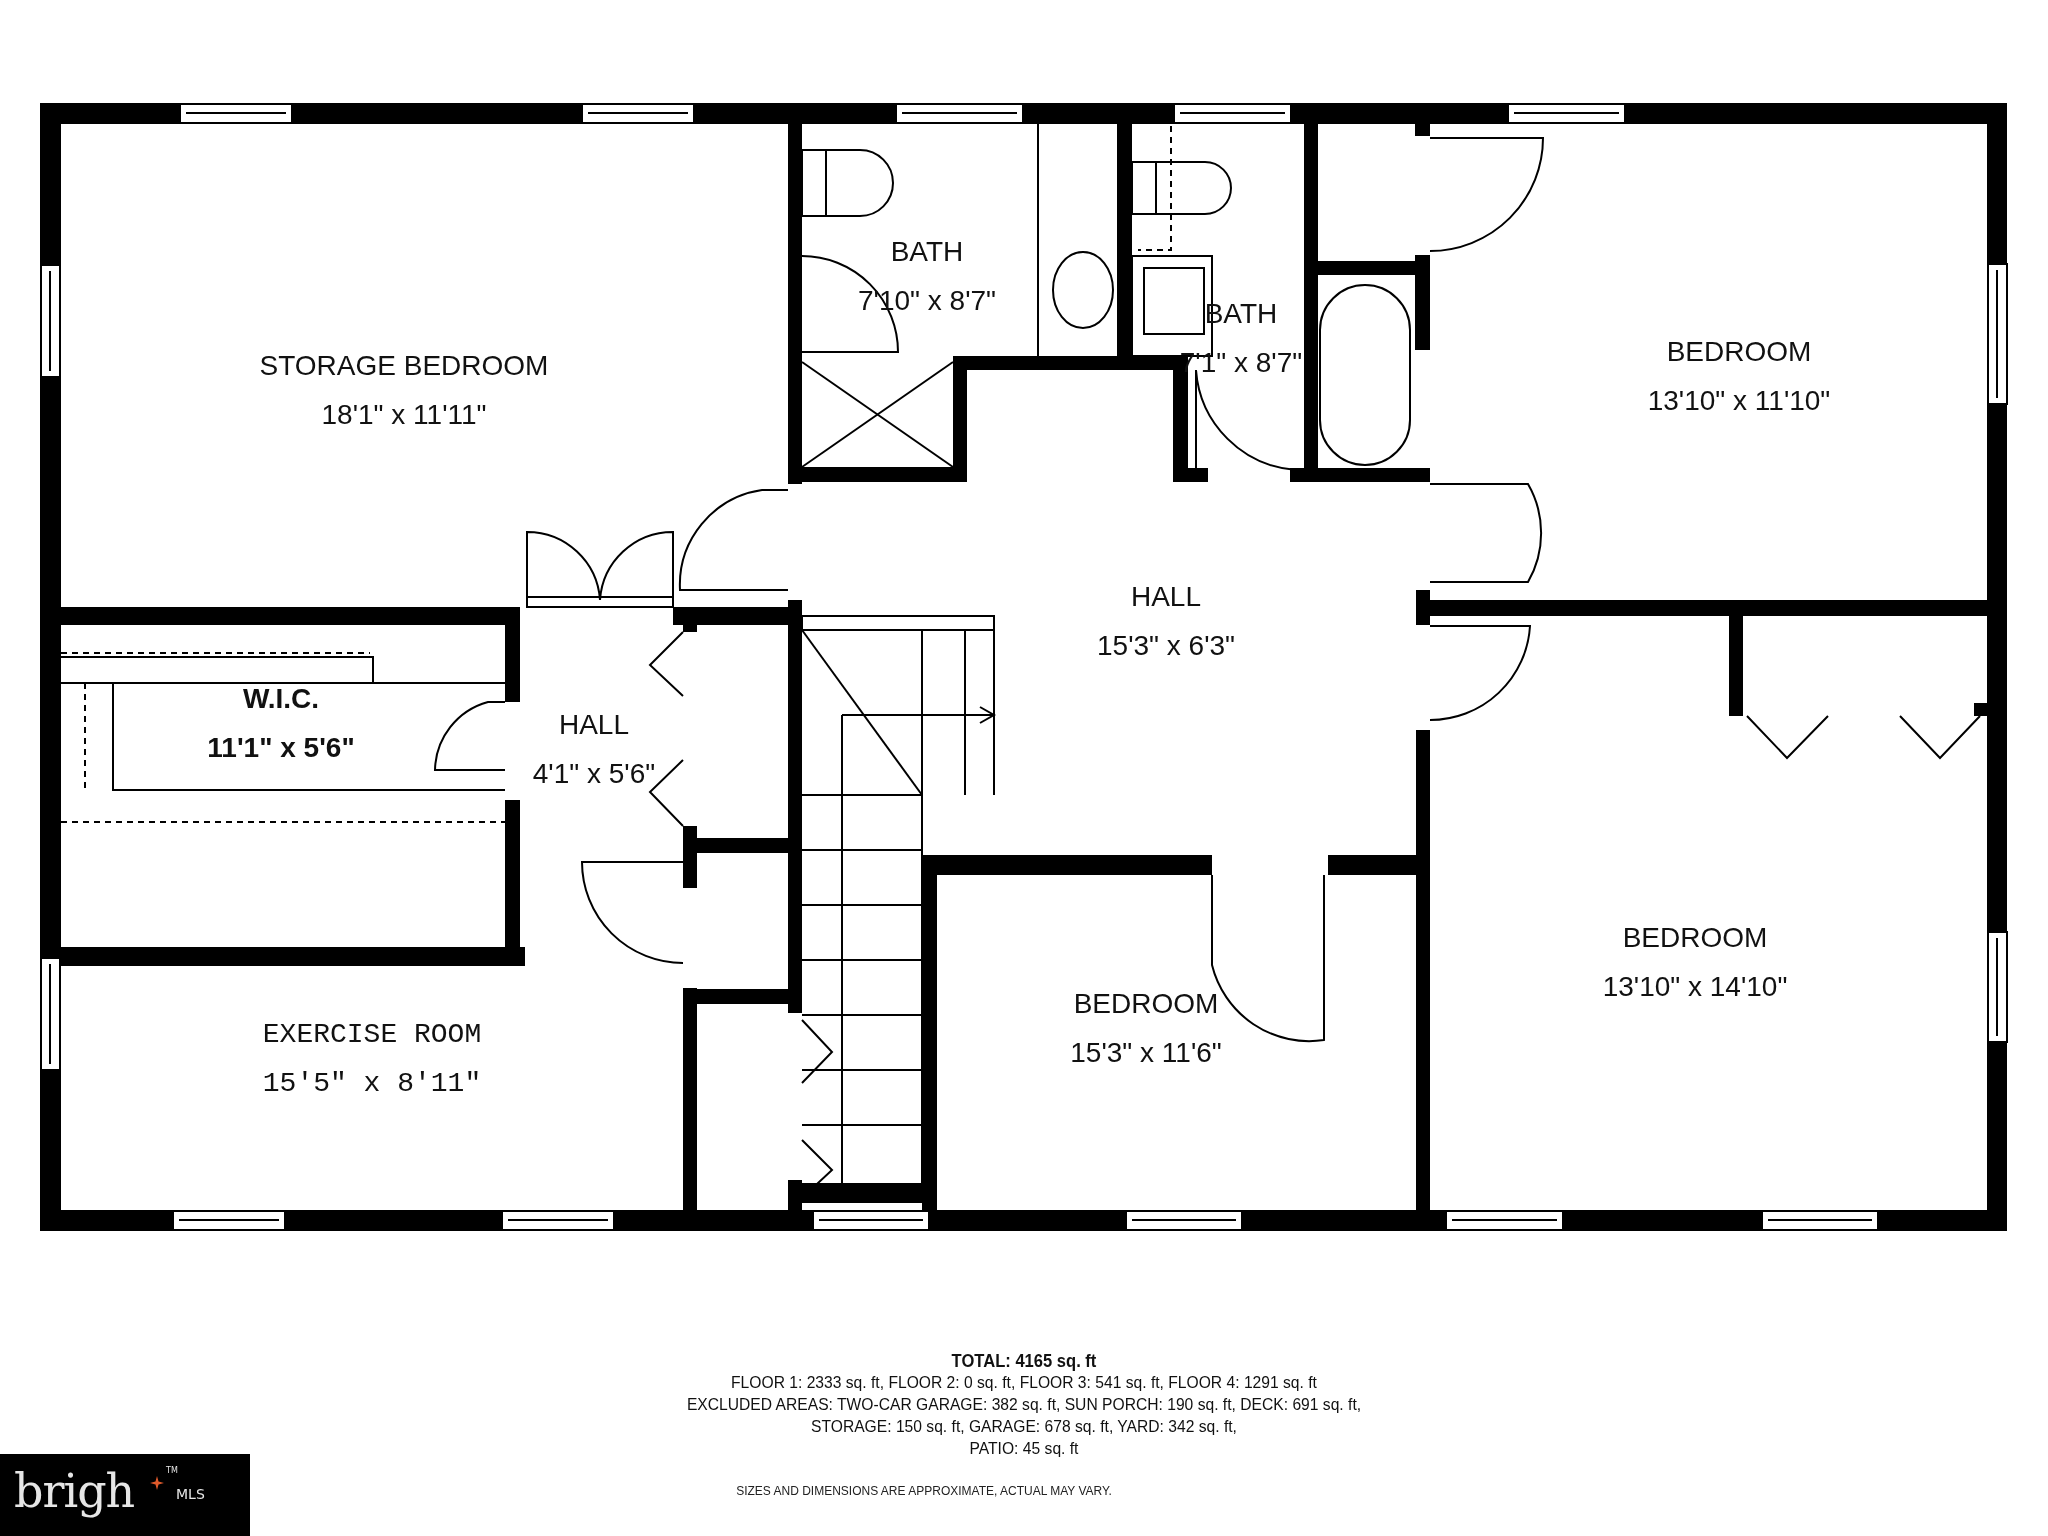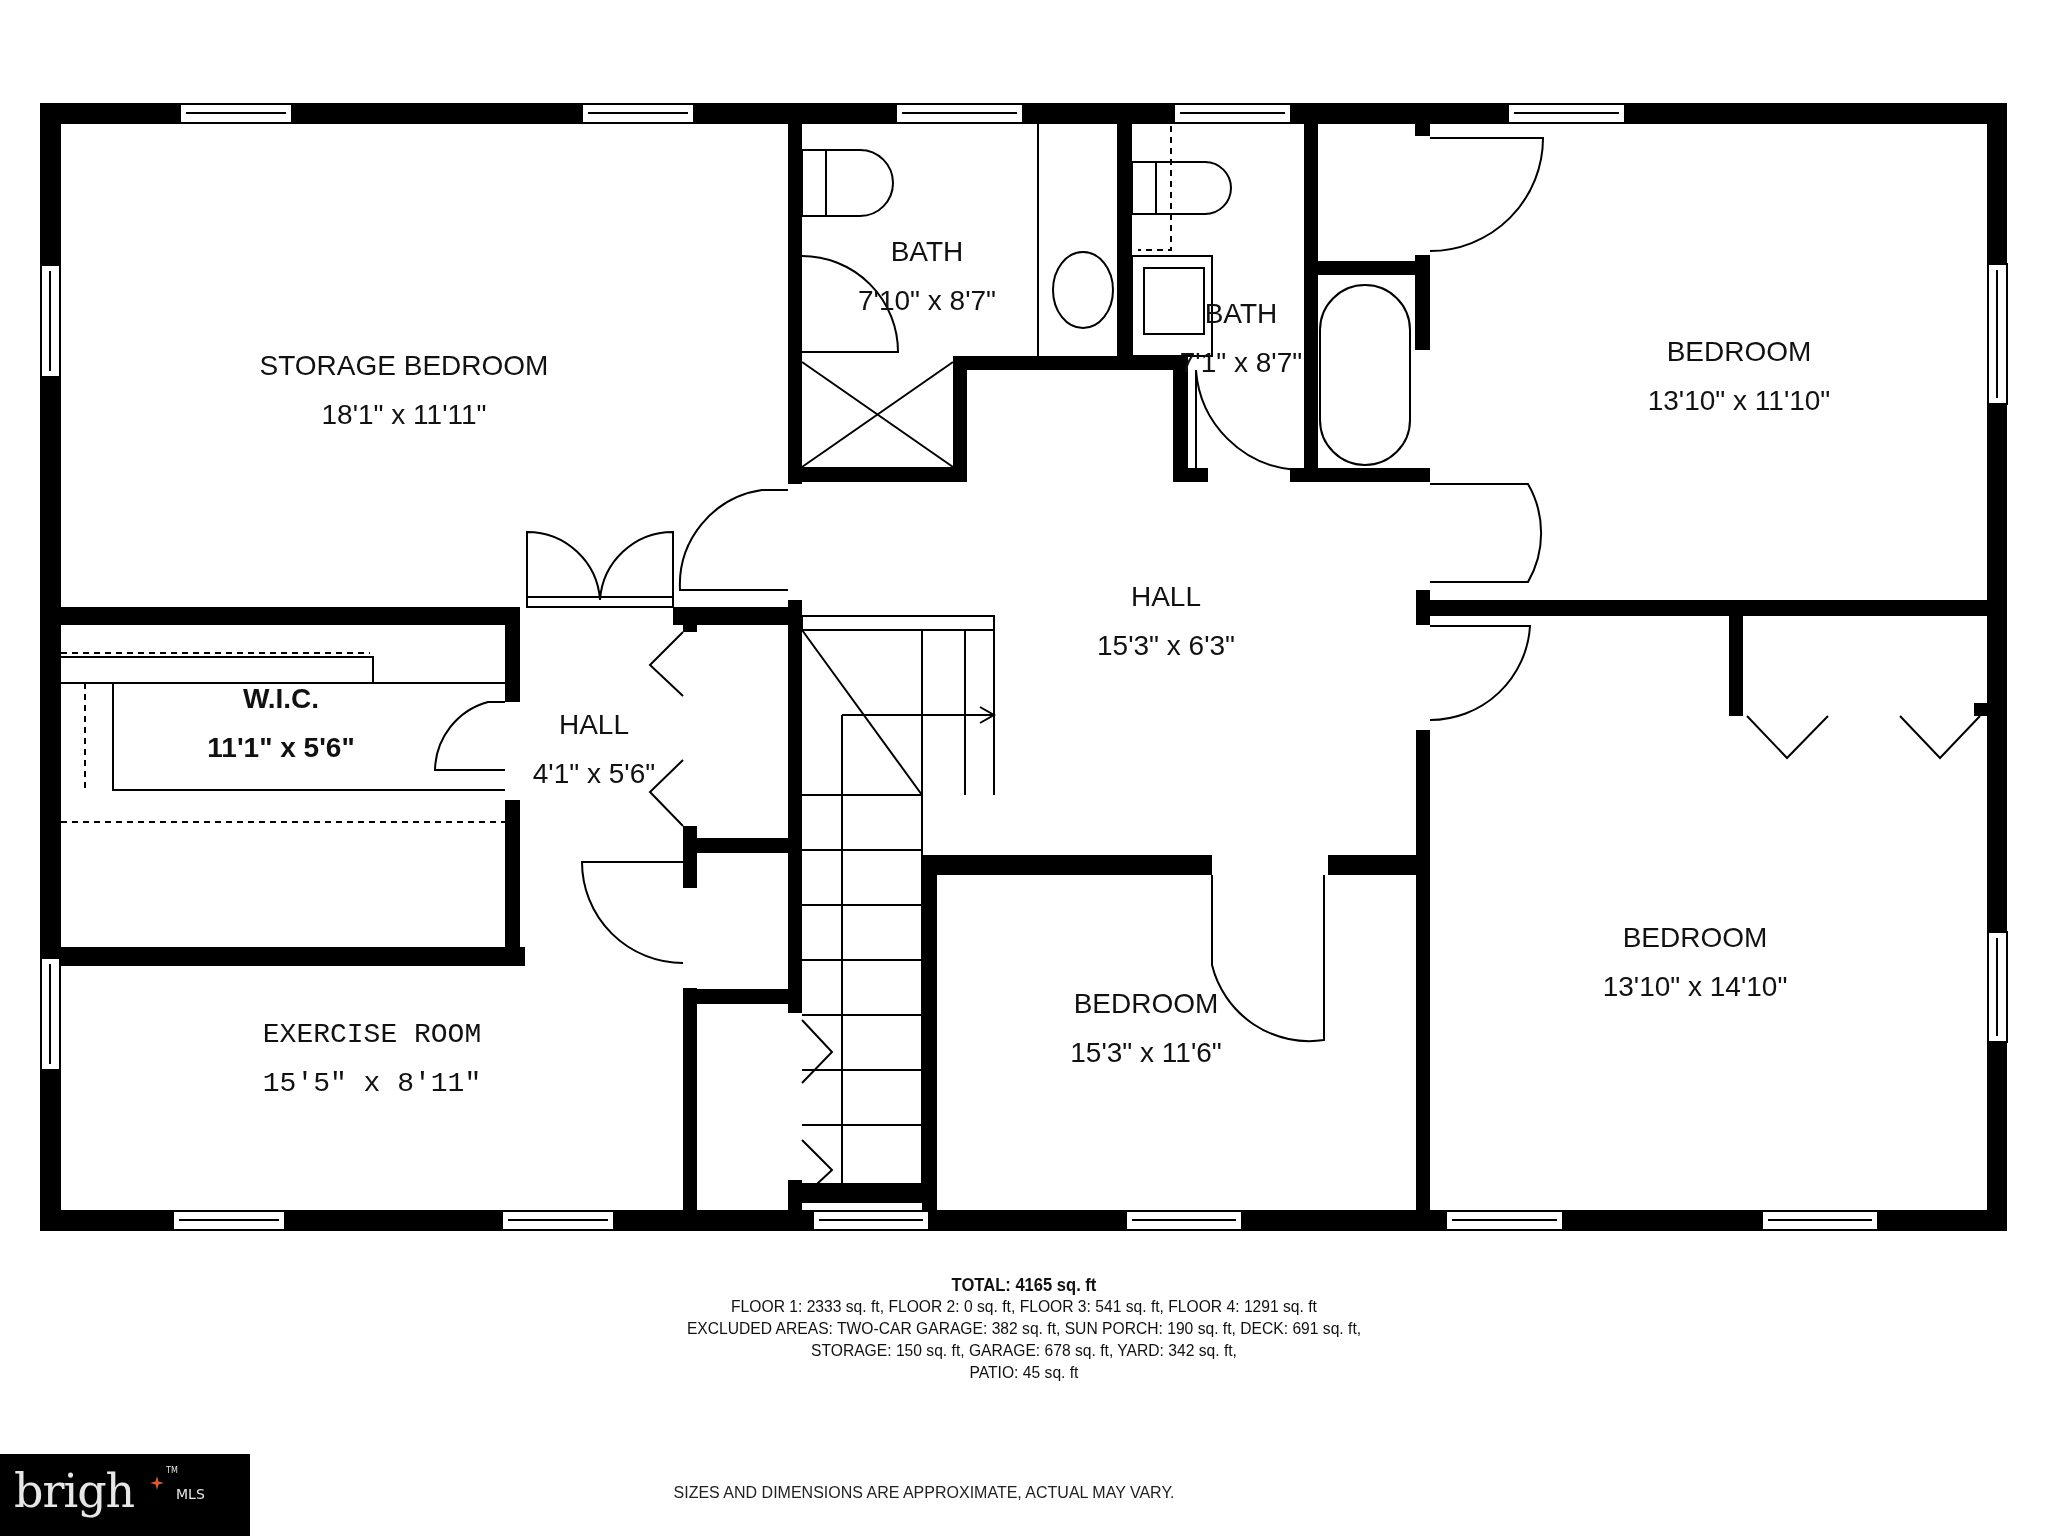--- a/index.html
+++ b/index.html
@@ -3,21 +3,21 @@
 <meta charset="utf-8">
 <style>
   html, body { margin: 0; padding: 0; background: #ffffff; }
   body { width: 2048px; height: 1536px; position: relative; overflow: hidden; font-family: "Liberation Sans", sans-serif; }
   #plan { position: absolute; left: 0; top: 0; width: 2048px; height: 1300px; }
   .room-label { position: absolute; text-align: center; color: #111; font-family: "Liberation Sans", sans-serif; font-size: 28px; line-height: 34px; transform: translateX(-50%); white-space: nowrap; }
   .room-label .name, .room-label .dims { display: block; margin-top: 15px; }
   .summary { position: absolute; left: 0; width: 2048px; text-align: center; color: #111; font-family: "Liberation Sans", sans-serif; }
   .summary .line { display: block; font-size: 17px; line-height: 22px; transform: scaleX(0.92); }
   .summary .total { font-weight: bold; font-size: 18px; }
-  .disclaimer { position: absolute; top: 1484px; left: 0; width: 1848px; text-align: center; font-size: 16px; color: #222; font-family: "Liberation Sans", sans-serif; }
+  .disclaimer { position: absolute; top: 1484px; left: 0; width: 1848px; text-align: center; font-size: 12px; color: #222; font-family: "Liberation Sans", sans-serif; }
   .logo { position: absolute; left: 0; top: 1454px; width: 250px; height: 82px; background: #000000; }
   .logo .word { position: absolute; left: 14px; top: 10px; font-family: "DejaVu Serif", serif; font-size: 46px; color: #e6e6e6; letter-spacing: -1px; }
   .logo .mls { position: absolute; left: 176px; top: 32px; font-family: "DejaVu Sans", sans-serif; font-size: 14px; color: #e6e6e6; }
   .logo .star { position: absolute; left: 150px; top: 22px; width: 14px; height: 14px; }
   .logo .tm { position: absolute; left: 166px; top: 12px; font-size: 8px; color: #e6e6e6; font-family: "DejaVu Sans", sans-serif; text-align: right; }
 </style>
 </head>
 <body>
 
 <svg id="plan" viewBox="0 0 2048 1300" xmlns="http://www.w3.org/2000/svg">
@@ -201,21 +201,21 @@
 </div>
 <div class="room-label" style="left:1146px; top:972px;">
   <span class="name">BEDROOM</span>
   <span class="dims">15'3" x 11'6"</span>
 </div>
 <div class="room-label" style="left:1695px; top:906px;">
   <span class="name">BEDROOM</span>
   <span class="dims">13'10" x 14'10"</span>
 </div>
 
-<div class="summary" style="top:1274px;">
+<div class="summary" style="top:1350px;">
   <span class="line total">TOTAL: 4165 sq. ft</span>
   <span class="line">FLOOR 1: 2333 sq. ft, FLOOR 2: 0 sq. ft, FLOOR 3: 541 sq. ft, FLOOR 4: 1291 sq. ft</span>
   <span class="line">EXCLUDED AREAS: TWO-CAR GARAGE: 382 sq. ft, SUN PORCH: 190 sq. ft, DECK: 691 sq. ft,</span>
   <span class="line">STORAGE: 150 sq. ft, GARAGE: 678 sq. ft, YARD: 342 sq. ft,</span>
   <span class="line">PATIO: 45 sq. ft</span>
 </div>
 <div class="disclaimer">SIZES AND DIMENSIONS ARE APPROXIMATE, ACTUAL MAY VARY.</div>
 
 <div class="logo">
   <span class="word">brigh</span>

